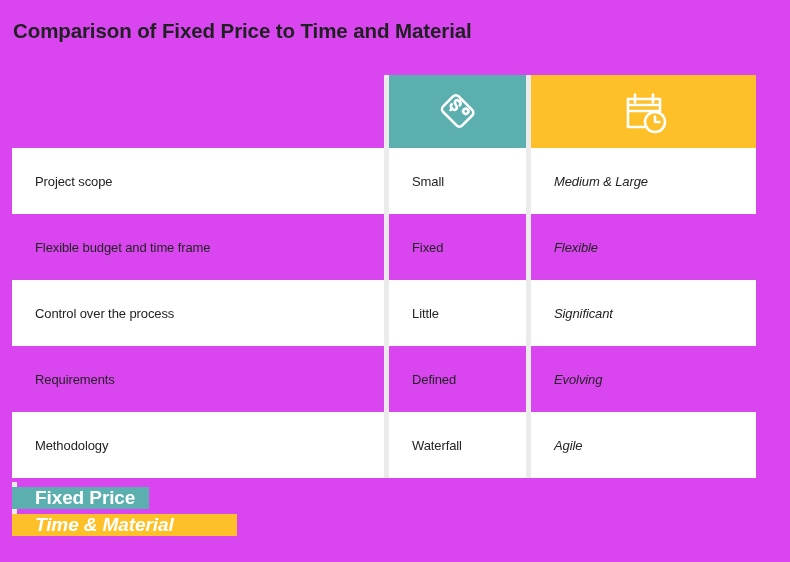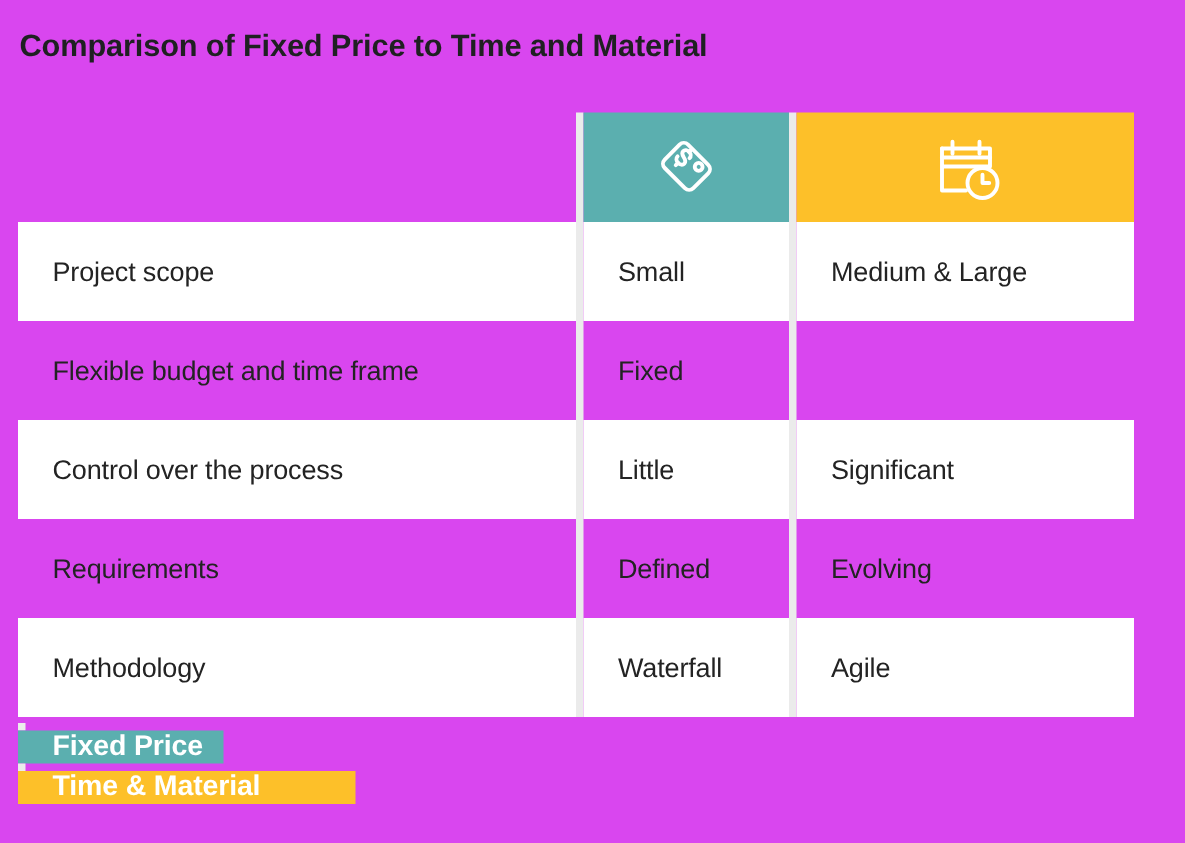--- a/index.html
+++ b/index.html
@@ -41,21 +41,21 @@
 
   .row {
     display: flex;
     width: 100%;
   }
 
   
   .c-label { width: 372px; }
   .c-gap   { width: 5px; flex: 0 0 5px; background: #ebebeb; }
   .c-2     { width: 137px; }
-  .c-3     { width: 225px; }
+  .c-3     { width: 225px; font-style: italic; }
 
   
   .header-row { height: 73px; }
 
   .hdr-spacer { background: transparent; }
 
   .hdr-cell {
     display: flex;
     align-items: center;
     justify-content: center;
@@ -64,21 +64,21 @@
   .hdr-yellow { background: #fdc029; }
 
   .icon-svg { display: block; }
 
   
   .data-row { height: 66px; }
 
   .cell {
     display: flex;
     align-items: center;
-    font-size: 18px;
+    font-size: 13px;
     color: #232323;
     letter-spacing: -0.1px;
     white-space: nowrap;
     text-align: center;
   }
   .cell.c-label { padding-left: 23px; }
   .cell.c-2     { padding-left: 23px; }
   .cell.c-3     { padding-left: 23px; }
 
   .row-white .cell { background: #ffffff; }
@@ -150,20 +150,21 @@
       <div class="cell c-2">Small</div>
       <div class="c-gap"></div>
       <div class="cell c-3">Medium &amp; Large</div>
     </div>
 
     <div class="row data-row row-tint">
       <div class="cell c-label">Flexible budget and time frame</div>
       <div class="c-gap"></div>
       <div class="cell c-2">Fixed</div>
       <div class="c-gap"></div>
+      <div class="cell c-3">Flexible</div>
     </div>
 
     <div class="row data-row row-white">
       <div class="cell c-label">Control over the process</div>
       <div class="c-gap"></div>
       <div class="cell c-2">Little</div>
       <div class="c-gap"></div>
       <div class="cell c-3">Significant</div>
     </div>
 

